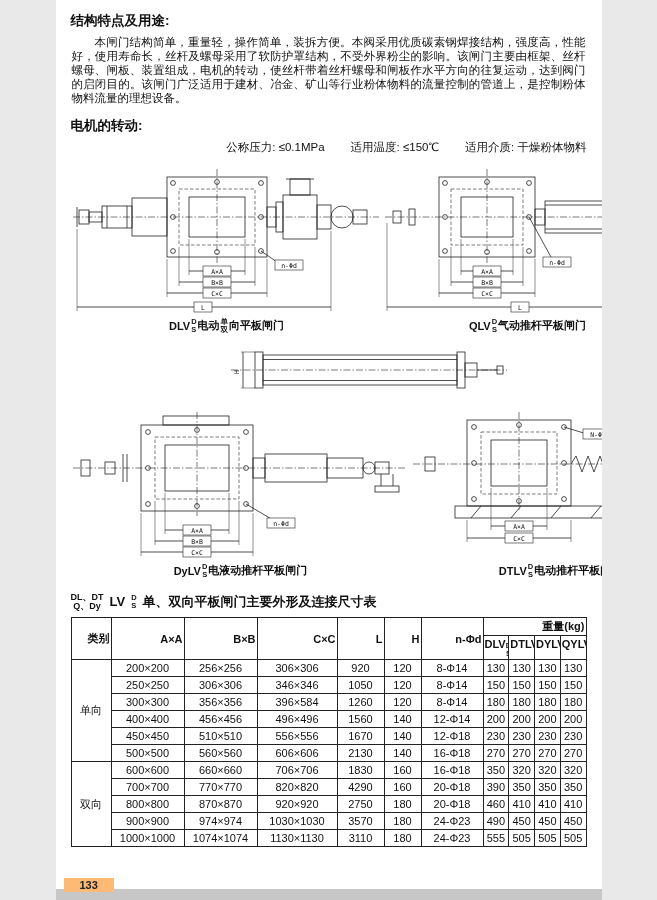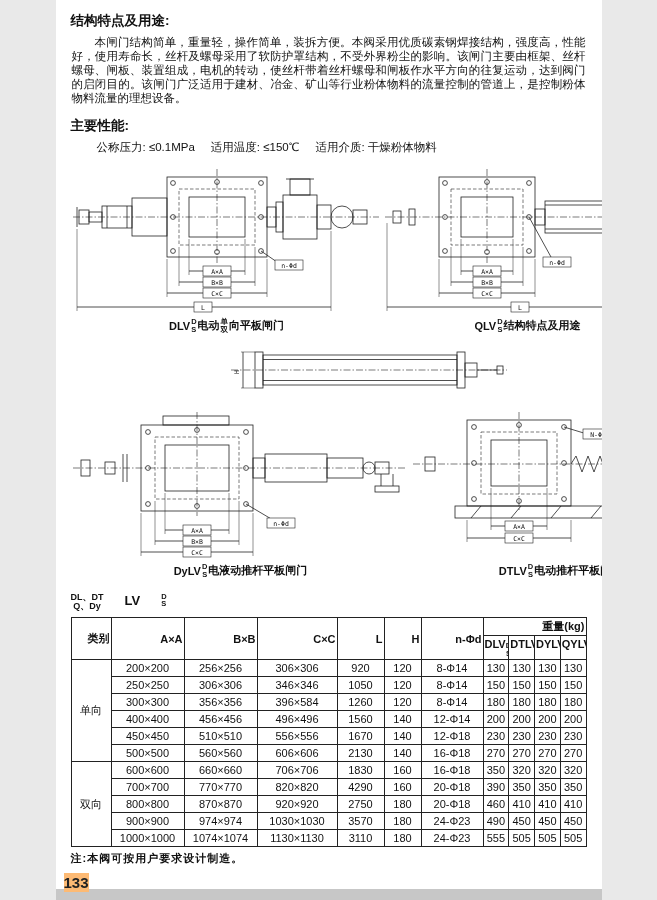--- a/index.html
+++ b/index.html
@@ -4,53 +4,53 @@
 <style>
   html,body{margin:0;padding:0;background:#e9e9e9;}
   .page{
     width:546px;height:900px;margin:0 auto;background:#fff;position:relative;
     box-sizing:border-box;padding:10px 15px 0 15px;overflow:hidden;
     font-family:"Liberation Sans",sans-serif;color:#111;
   }
   .sec-title{font-size:13.5px;font-weight:bold;margin:2px 0 5px 0;}
   .para{font-size:11.5px;line-height:14px;text-align:justify;text-indent:2em;margin:0 1px;}
   .sec2{margin-top:12px;}
-  .specs{display:flex;gap:16px;padding-left:26px;font-size:11.5px;margin-top:4px;}
+  .specs{display:flex;gap:26px;padding-left:26px;font-size:11.5px;margin-top:4px;justify-content:flex-end;}
   .spec-item{white-space:nowrap;}
   .diag-row{display:flex;justify-content:space-between;align-items:flex-end;margin-top:10px;}
   .diag{display:flex;flex-direction:column;align-items:center;margin:0;}
   .diag-mid{display:flex;justify-content:center;margin:6px 40px 0 120px;}
   .caption{font-size:11px;font-weight:bold;margin-top:3px;display:flex;align-items:center;gap:1px;}
   .stack{display:inline-flex;flex-direction:column;align-items:center;font-size:7.5px;line-height:1.05;font-weight:bold;}
   .stack.big{font-size:9px;}
-  .table-title{display:flex;gap:21px;font-size:13px;font-weight:bold;margin:14px 0 6px 0;}
+  .table-title{display:flex;align-items:center;gap:6px;font-size:13px;font-weight:bold;margin:14px 0 6px 0;}
   table.dims{border-collapse:collapse;width:100%;font-size:11px;table-layout:fixed;}
   table.dims th,table.dims td{border:1px solid #222;text-align:center;padding:1px 1px;height:14px;font-weight:normal;overflow:hidden;white-space:nowrap;}
   table.dims th{font-weight:bold;text-align:right;}
   table.dims .whd span{font-weight:bold;}
   .note{font-size:11px;font-weight:bold;margin-top:4px;letter-spacing:1px;}
   .footer-bar{position:absolute;left:0;right:0;bottom:0;height:11px;background:#c7c7c7;}
-  .page-num{position:absolute;left:8px;bottom:8px;background:#fdba74;color:#222;font-size:15px;font-weight:bold;padding:1px 0;}
+  .page-num{position:absolute;left:8px;bottom:8px;background:#fdba74;color:#222;font-size:11px;font-weight:bold;padding:1px 16px;}
   
   svg.tech line,svg.tech rect,svg.tech circle,svg.tech polyline{stroke:#222;fill:none;stroke-width:0.8;}
   svg.tech .cl{stroke-dasharray:7 2 1.5 2;stroke-width:0.6;}
   svg.tech .hid{stroke-dasharray:3.5 2;stroke-width:0.6;}
   svg.tech .ext{stroke-width:0.5;}
   svg.tech .box{fill:#fff;stroke-width:0.6;}
   svg.tech text{fill:#111;stroke:none;font-size:6.5px;font-family:"DejaVu Sans Mono",monospace;}
 </style>
 </head>
 <body>
 
 <div class="page">
 
   <div class="sec-title">结构特点及用途:</div>
   <p class="para">本闸门结构简单，重量轻，操作简单，装拆方便。本阀采用优质碳素钢焊接结构，强度高，性能好，使用寿命长，丝杆及螺母采用了软防护罩结构，不受外界粉尘的影响。该闸门主要由框架、丝杆螺母、闸板、装置组成，电机的转动，使丝杆带着丝杆螺母和闸板作水平方向的往复运动，达到阀门的启闭目的。该闸门广泛适用于建材、冶金、矿山等行业粉体物料的流量控制的管道上，是控制粉体物料流量的理想设备。</p>
 
-  <div class="sec-title sec2">主要性能:</div>
+  <div class="sec-title sec2">电机的转动:</div>
   <div class="specs">
     <span class="spec-item"><span>公称压力:</span> <span>≤0.1MPa</span></span>
     <span class="spec-item"><span>适用温度:</span> <span>≤150℃</span></span>
     <span class="spec-item"><span>适用介质:</span> <span>干燥粉体物料</span></span>
   </div>
 
   <div class="diag-row">
 
     <figure class="diag">
       <svg class="tech" width="312" height="150" viewBox="0 0 312 150">
@@ -178,21 +178,21 @@
           <rect class="box" x="128" y="137" width="18" height="10"></rect>
           <text x="137" y="144.6" text-anchor="middle">L</text>
         </g>
       </svg>
       <figcaption class="caption">
         <span>QLV</span>
         <span class="stack">
             <span>D</span>
             <span>S</span>
           </span>
-        <span>结构特点及用途</span>
+        <span>气动推杆平板闸门</span>
       </figcaption>
     </figure>
   </div>
 
   <div class="diag-mid">
     <svg class="tech" width="280" height="60" viewBox="0 0 280 60">
       <line class="cl" x1="2" y1="30" x2="278" y2="30"></line>
       <rect x="34" y="15" width="194" height="30"></rect>
       <line x1="34" y1="19.5" x2="228" y2="19.5"></line>
       <line x1="34" y1="40.5" x2="228" y2="40.5"></line>
@@ -337,20 +337,21 @@
   <div class="table-title">
     <span class="stack big">
         <span>DL、DT</span>
         <span>Q、Dy</span>
       </span>
     <span>LV</span>
     <span class="stack">
         <span>D</span>
         <span>S</span>
       </span>
+    <span>单、双向平板闸门主要外形及连接尺寸表</span>
   </div>
 
   <table class="dims">
     <colgroup>
       <col style="width:40px">
         <col style="width:73px">
         <col style="width:73px">
         <col style="width:80px">
       <col style="width:47px">
         <col style="width:37px">
@@ -521,17 +522,16 @@
           <td>180</td>
           <td>24-Φ23</td>
           <td>555</td>
           <td>505</td>
           <td>505</td>
           <td>505</td>
         </tr>
       </tbody>
   </table>
 
-  <div class="note">注:本阀可按用户要求设计制造。</div>
 
   <div class="footer-bar"></div>
   <div class="page-num">133</div>
 </div>
 
 </body></html>

